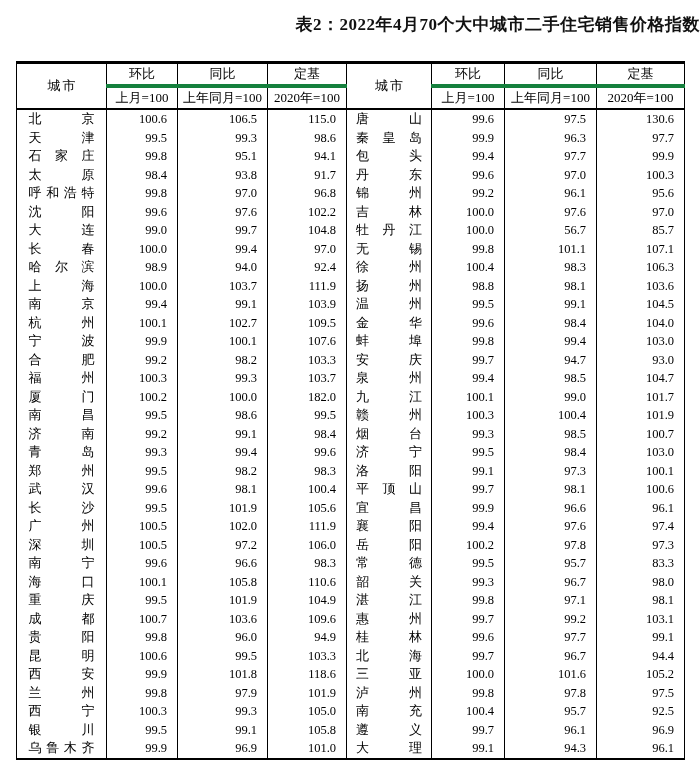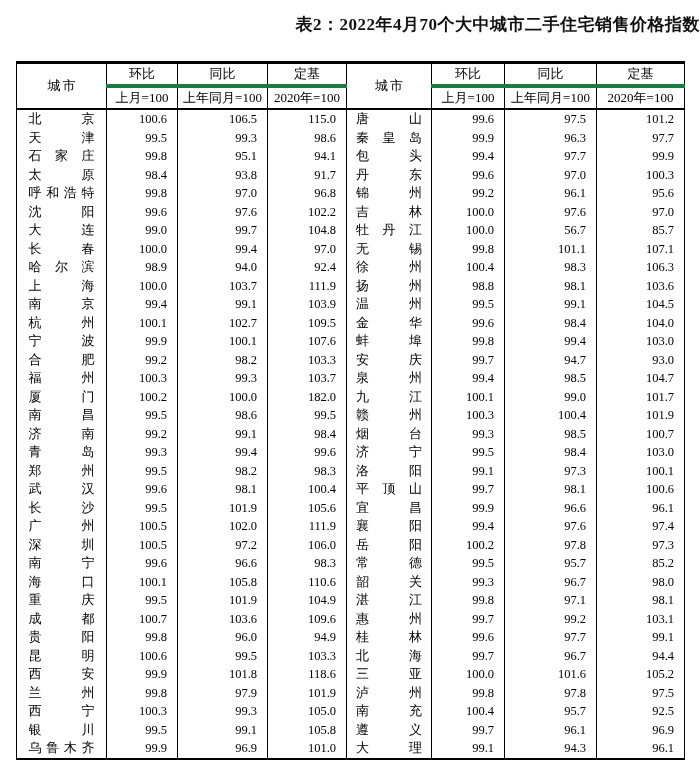--- a/index.html
+++ b/index.html
@@ -123,21 +123,21 @@
             <div class="city-name">北京</div>
           </td>
           <td class="val">100.6</td>
           <td class="val">106.5</td>
           <td class="val">115.0</td>
           <td class="city">
             <div class="city-name">唐山</div>
           </td>
           <td class="val">99.6</td>
           <td class="val">97.5</td>
-          <td class="val">101.2</td>
+          <td class="val">130.6</td>
         </tr>
         <tr>
           <td class="city">
             <div class="city-name">天津</div>
           </td>
           <td class="val">99.5</td>
           <td class="val">99.3</td>
           <td class="val">98.6</td>
           <td class="city">
             <div class="city-name">秦皇岛</div>
@@ -459,21 +459,21 @@
             <div class="city-name">南宁</div>
           </td>
           <td class="val">99.6</td>
           <td class="val">96.6</td>
           <td class="val">98.3</td>
           <td class="city">
             <div class="city-name">常德</div>
           </td>
           <td class="val">99.5</td>
           <td class="val">95.7</td>
-          <td class="val">85.2</td>
+          <td class="val">83.3</td>
         </tr>
         <tr>
           <td class="city">
             <div class="city-name">海口</div>
           </td>
           <td class="val">100.1</td>
           <td class="val">105.8</td>
           <td class="val">110.6</td>
           <td class="city">
             <div class="city-name">韶关</div>

